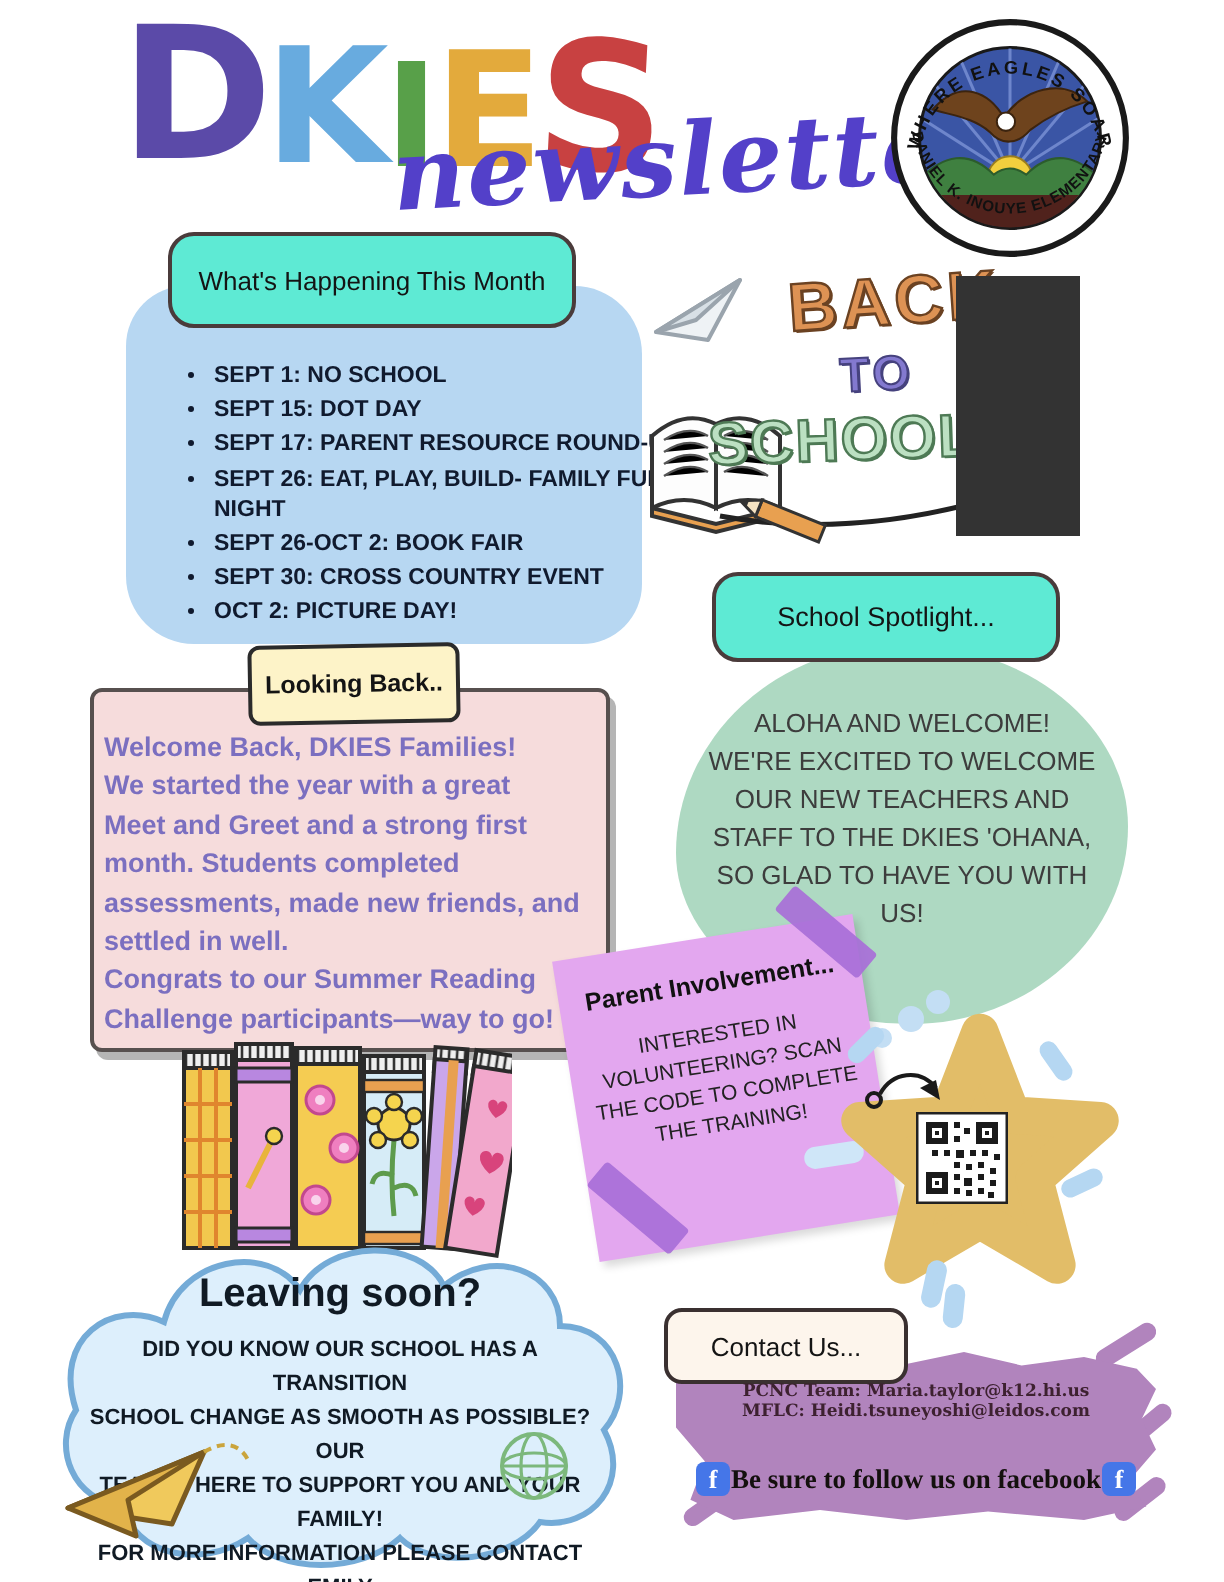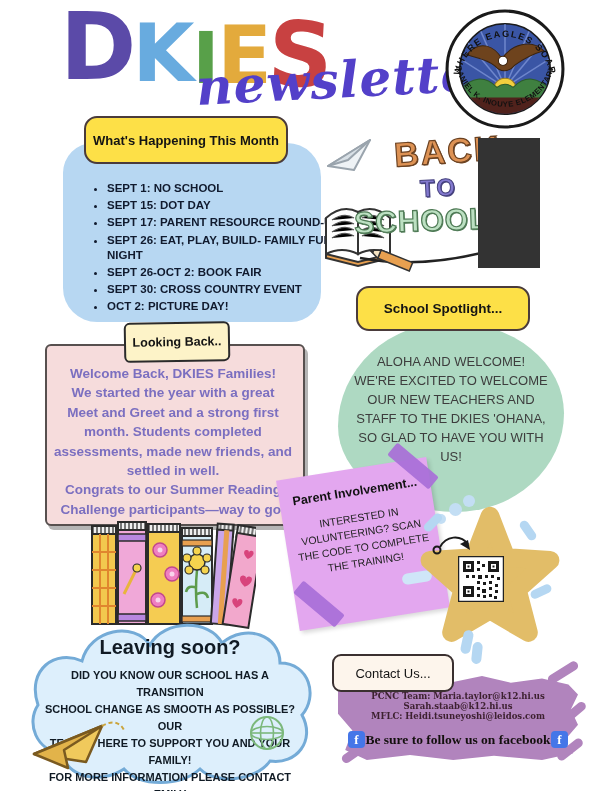--- a/index.html
+++ b/index.html
@@ -17,22 +17,22 @@
   .lt-s{font-size:90px;color:#c84141;margin-top:8px;margin-left:-4px;transform:rotate(3deg);}
   #script-title{left:196px;top:50px;font-family:"DejaVu Serif",serif;font-style:italic;font-weight:bold;
     font-size:50px;color:#5340c9;transform:rotate(-3deg);letter-spacing:1px;}
 
   
   #logo{left:444px;top:8px;width:122px;height:122px;}
 
   
   #wh-panel{left:63px;top:143px;width:258px;height:179px;background:#b7d7f2;
     border-radius:30px 34px 30px 34px;}
-  .pink-tag{background:#fde047;border:2px solid #4a3b3b;border-radius:13px;
-    display:flex;align-items:center;justify-content:center;font-weight:bold;color:#141414;}
+  .pink-tag{background:#5eead4;border:2px solid #4a3b3b;border-radius:13px;
+    display:flex;align-items:center;justify-content:center;font-weight:normal;color:#141414;}
   #wh-header{left:84px;top:116px;width:200px;height:44px;font-size:13px;}
   #wh-list{left:80px;top:170px;width:238px;margin:11px;padding-left:16px;color:#101a2e;
     font-size:11.5px;font-weight:bold;line-height:15.2px;}
   #wh-list li{margin-bottom:2px;}
 
   
   #bts{left:320px;top:128px;width:228px;height:148px;}
   .outline-txt{font-weight:bold;line-height:1;}
   #bts-w1{left:74px;top:6px;font-size:34px;color:#dd9254;transform:rotate(-4deg);letter-spacing:2px;
     -webkit-text-stroke:1.2px #6b4222;text-shadow:1px 1px 0 #6b4222;}
@@ -48,21 +48,21 @@
     border-radius:50% 50% 48% 52% / 55% 48% 52% 45%;}
   #ss-text{left:352px;top:352px;width:198px;text-align:center;color:#3d3d3d;
     font-size:13px;line-height:19px;}
 
   
   #lb-box{left:45px;top:344px;width:256px;height:178px;background:#f6dcdc;
     border:2.5px solid #57504f;border-radius:6px;box-shadow:3px 4px 0 rgba(90,90,90,.45);}
   #lb-tag{left:124px;top:322px;width:102px;height:36px;background:#fdf3c8;border:2px solid #2b2b2b;
     border-radius:6px;display:flex;align-items:center;justify-content:center;
     font-weight:bold;font-size:12.5px;color:#141414;transform:rotate(-1deg);}
-  #lb-text{left:52px;top:364px;width:242px;text-align:center;color:#7b6fc0;
+  #lb-text{left:52px;top:364px;width:242px;color:#7b6fc0;
     font-size:13.5px;line-height:19.4px;font-weight:bold;}
 
   
   #sticky{left:287px;top:468px;width:152px;height:152px;background:#e3a7ef;
     transform:rotate(-9deg);box-shadow:2px 3px 4px rgba(0,0,0,.15);}
   #sticky-h{margin-top:16px;text-align:center;font-weight:bold;font-size:12.5px;color:#111;}
   #sticky-b{margin-top:12px;text-align:center;font-size:10.5px;line-height:15px;color:#222;}
   .tape{background:#a86fd8;opacity:.92;border-radius:2px;}
   #tape1{left:386px;top:458px;width:54px;height:16px;transform:rotate(40deg);}
   #tape2{left:292px;top:596px;width:54px;height:16px;transform:rotate(40deg);}
@@ -372,21 +372,20 @@
   </svg>
 
   <div class="abs scrib-strip" style="left:546px;top:668px;width:34px;height:9px;transform:rotate(-32deg);"></div>
   <div class="abs scrib-strip" style="left:560px;top:708px;width:28px;height:9px;transform:rotate(-40deg);"></div>
   <div class="abs scrib-strip" style="left:340px;top:748px;width:30px;height:9px;transform:rotate(-35deg);"></div>
   <div class="abs scrib-strip" style="left:555px;top:745px;width:30px;height:9px;transform:rotate(-38deg);"></div>
   <div class="abs" id="scribble"></div>
   <div class="abs" id="cu-header">Contact Us...</div>
   <div class="abs" id="cu-lines">
     <div>PCNC Team: Maria.taylor@k12.hi.us</div>
-    <div>Sarah.staab@k12.hi.us</div>
     <div>MFLC: Heidi.tsuneyoshi@leidos.com</div>
   </div>
   <div class="abs" id="fb-row">
     <div class="fb-icon">f</div>
     <div id="fb-text">Be sure to follow us on facebook</div>
     <div class="fb-icon">f</div>
   </div>
 
 </div>
 

